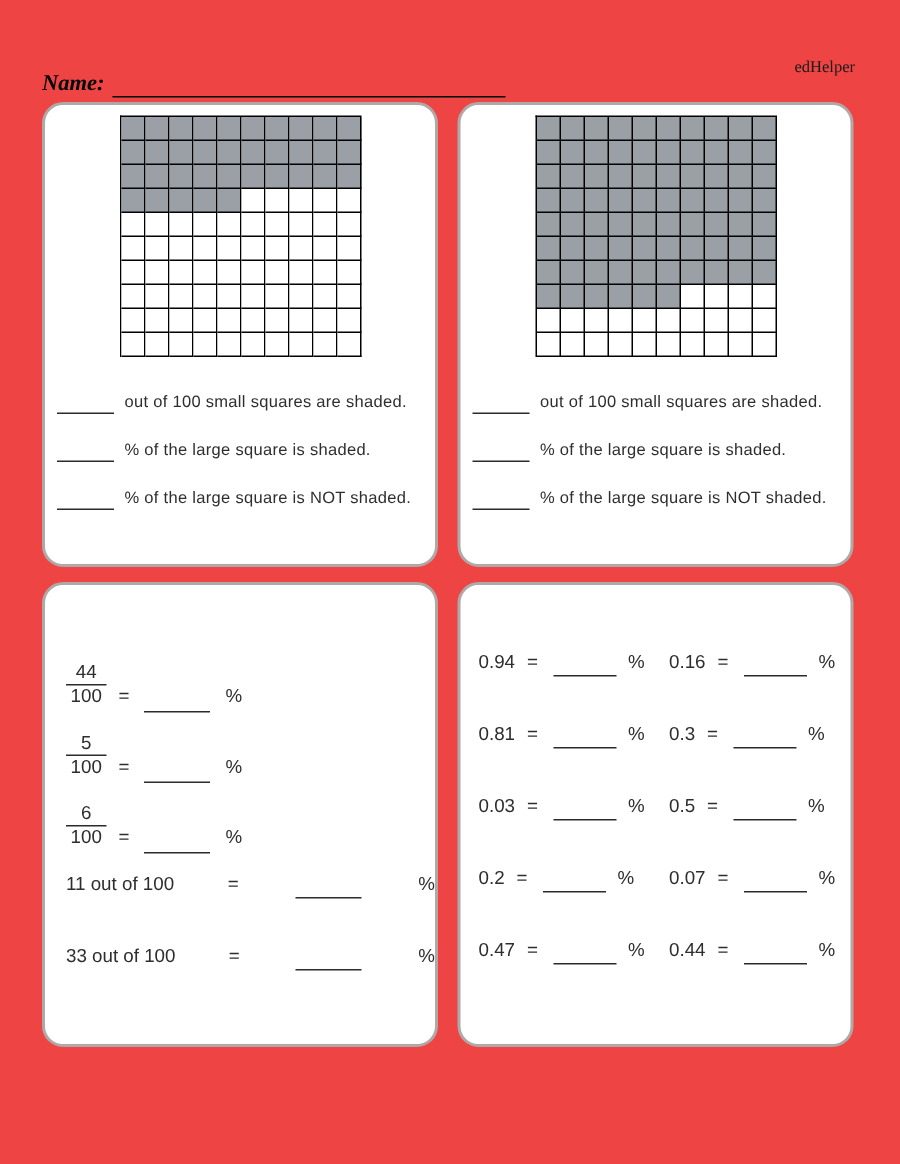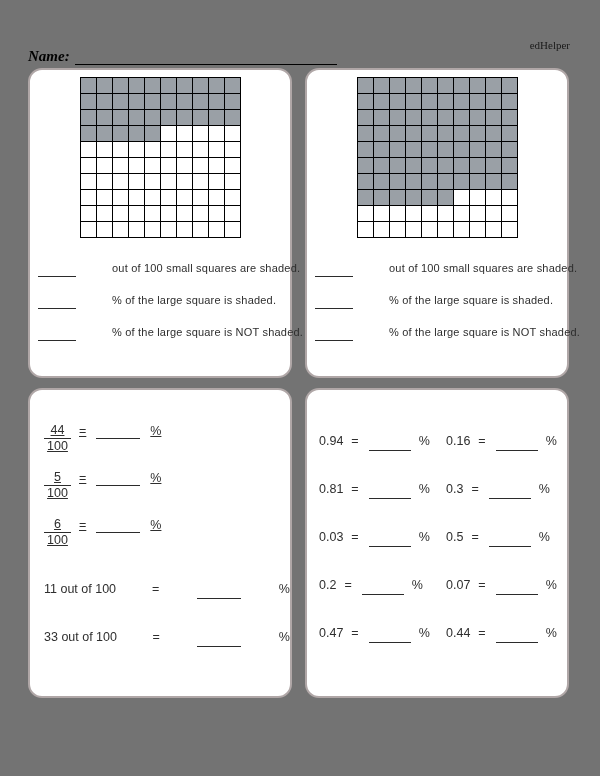--- a/index.html
+++ b/index.html
@@ -1,20 +1,20 @@
 <!DOCTYPE html>
 <html style="--shaded: #9aa0a6; --grid-line: #000000; --box-border: #b0a7a7;"><head>
 <meta charset="utf-8">
 <style>
   html, body { margin: 0; padding: 0; background: #fff; }
   .page {
     position: relative;
     width: 600px;
     height: 776px;
-    background: #737373;
+    background: #ef4444;
     font-family: "Liberation Sans", sans-serif;
     color: #2e2e2e;
     overflow: hidden;
   }
 
   
   .brand {
     position: absolute;
     top: 39px;
     right: 30px;
@@ -79,45 +79,43 @@
 
   
   .gq {
     position: absolute;
     left: 8px;
     top: 192px;
     right: 6px;
   }
   .qline {
     display: flex;
-    align-items: center;
+    align-items: flex-start;
     margin-bottom: 20px;
     font-size: 11px;
     letter-spacing: 0.2px;
     white-space: nowrap;
-    gap: 29px;
   }
   .blank {
     display: inline-block;
     width: 38px;
     height: 10px;
     border-bottom: 1.4px solid #2b2b2b;
     transform: translateY(3px);
     margin-right: 7px;
     flex: none;
   }
 
   
   .frac-col { padding: 34px 0 0 14px; font-size: 12.5px; }
   .frac-row {
     height: 47px;
     display: flex;
-    align-items: flex-start;
+    align-items: flex-end;
     white-space: nowrap;
-    text-decoration: underline;
   }
   .fraction {
     display: inline-block;
     text-align: center;
     line-height: 13px;
     font-size: 12.5px;
   }
   .fraction .num {
     display: block;
     min-width: 27px;

